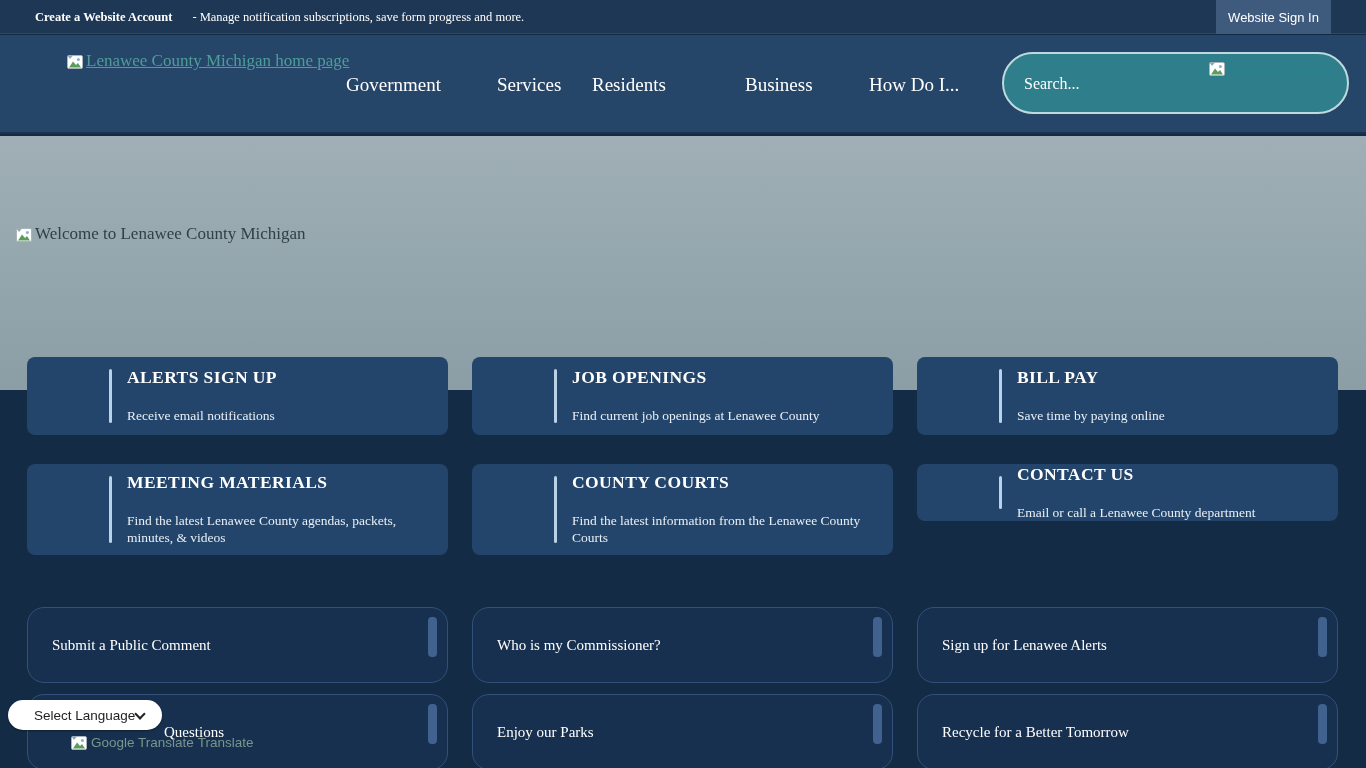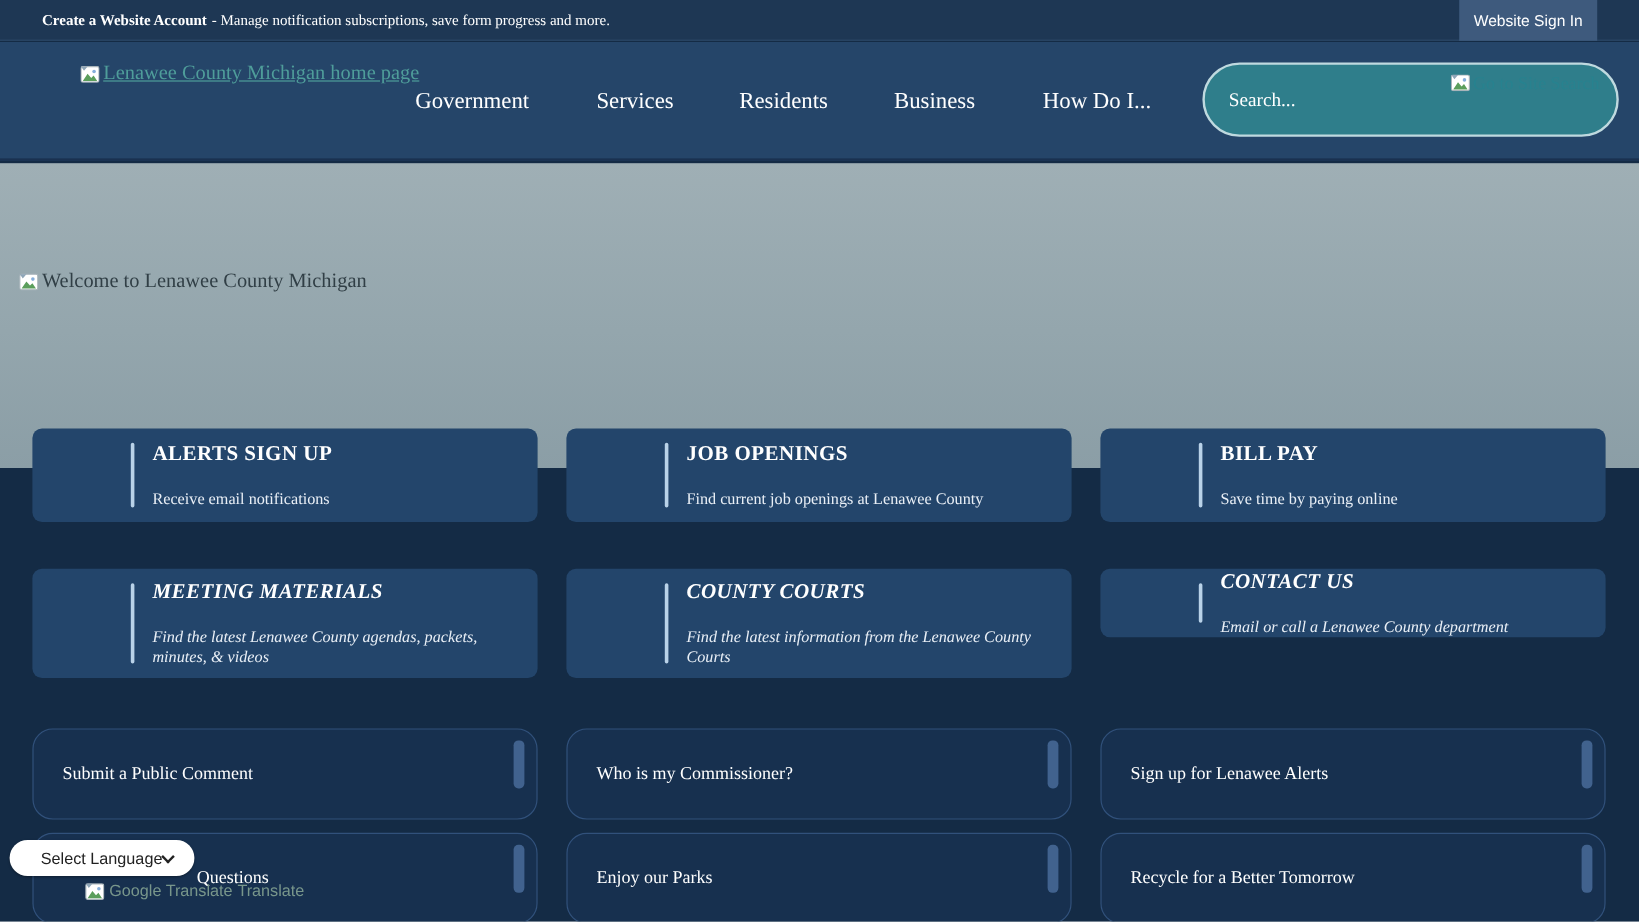--- a/index.html
+++ b/index.html
@@ -5,34 +5,34 @@
   * { margin:0; padding:0; box-sizing:border-box; }
   html,body { width:1366px; height:768px; overflow:hidden; }
   body { font-family:"Liberation Serif","DejaVu Serif",serif; }
   .page { position:relative; width:1366px; height:768px; background:#142B45; overflow:hidden; }
 
   
   .topbar { position:absolute; left:0; top:0; width:1366px; height:34px;
             background:#1E3754; border-bottom:1px solid #2B4868; }
   .topbar-text { position:absolute; left:35px; top:0; height:34px; display:flex; align-items:center;
                  color:#FFFFFF; font-size:12.5px; }
-  .topbar-text b { font-weight:bold; margin-right:4px; }
+  .topbar-text b { font-weight:bold; margin-right:20px; }
   .signin-btn { position:absolute; right:35px; top:0; width:115px; height:34px;
                 background:#3E5A7D; border:none; color:#FFFFFF; cursor:pointer;
                 font-family:"Liberation Sans","DejaVu Sans",sans-serif; font-size:13px; }
 
   
   .header { position:absolute; left:0; top:35px; width:1366px; height:99px;
             background:#254569; border-bottom:2px solid #1A3150; }
   .logo-link { position:absolute; left:35px; top:16px; display:flex; align-items:center; gap:3px;
                color:#4F9D9A; font-size:17px; text-decoration:underline; cursor:pointer;margin-left:32px; }
   .mainnav { position:absolute; left:0; top:0; width:100%; height:99px; }
   .nav-item { position:absolute; top:0; height:99px; display:flex; align-items:center;
               color:#FFFFFF; font-size:19px; cursor:pointer; }
-  .nav-government { left:346px; } .nav-services { left:497px; } .nav-residents { left:616px; }
+  .nav-government { left:346px; } .nav-services { left:497px; } .nav-residents { left:592px; }
   .nav-business { left:745px; } .nav-howdoi { left:869px; }
 
   .search-box { position:absolute; left:1002px; top:17px; width:347px; height:62px;
                 background:#2F7E8B; border:2px solid #BFD9DF; border-radius:31px; }
   .search-input { position:absolute; left:8px; top:6px; width:190px; height:48px;
                   background:transparent; border:none; outline:none;
                   color:#FFFFFF; font-family:"Liberation Serif","DejaVu Serif",serif; font-size:16px;
                   padding-left:12px; }
   .search-input::placeholder { color:#FFFFFF; opacity:1; }
   .search-go { position:absolute; right:14px; top:8px; display:flex; align-items:flex-start; gap:3px;
@@ -51,21 +51,21 @@
   
   .card { position:absolute; width:421px; background:#23456B; border-radius:8px; cursor:pointer; }
   .card-divider { position:absolute; left:82px; top:12px; bottom:12px; width:3px;
                   background:#B9D2E8; border-radius:2px; }
   .card-body { position:absolute; left:100px; top:0; bottom:0; right:10px;
                display:flex; flex-direction:column; justify-content:center; gap:20px; }
   .card-title { color:#FFFFFF; font-size:17.5px; font-weight:bold; letter-spacing:0.4px; }
   .card-desc { color:#E9EFF6; font-size:13.5px; line-height:1.25; max-width:312px; }
   .card-icon { position:absolute; left:0; top:0; width:82px; height:100%; }
   .card-r1 { top:357px; height:78px; }
-  .card-r2 { top:474px; height:91px;font-style:italic; }
+  .card-r2 { top:464px; height:91px; }
   .card-short { height:57px; }
   .col-1 { left:27px; } .col-2 { left:472px; } .col-3 { left:917px; }
 
   
   .qbtn { position:absolute; width:421px; height:76px; background:#17304F;
           border:1px solid #31517B; border-radius:17px; cursor:pointer;
           display:flex; align-items:center; }
   .qbtn-label { color:#FFFFFF; font-size:15px; padding-left:24px; }
   .qbtn-pill { position:absolute; right:10px; top:9px; width:9px; height:40px;
                background:#41628E; border-radius:4px; }

